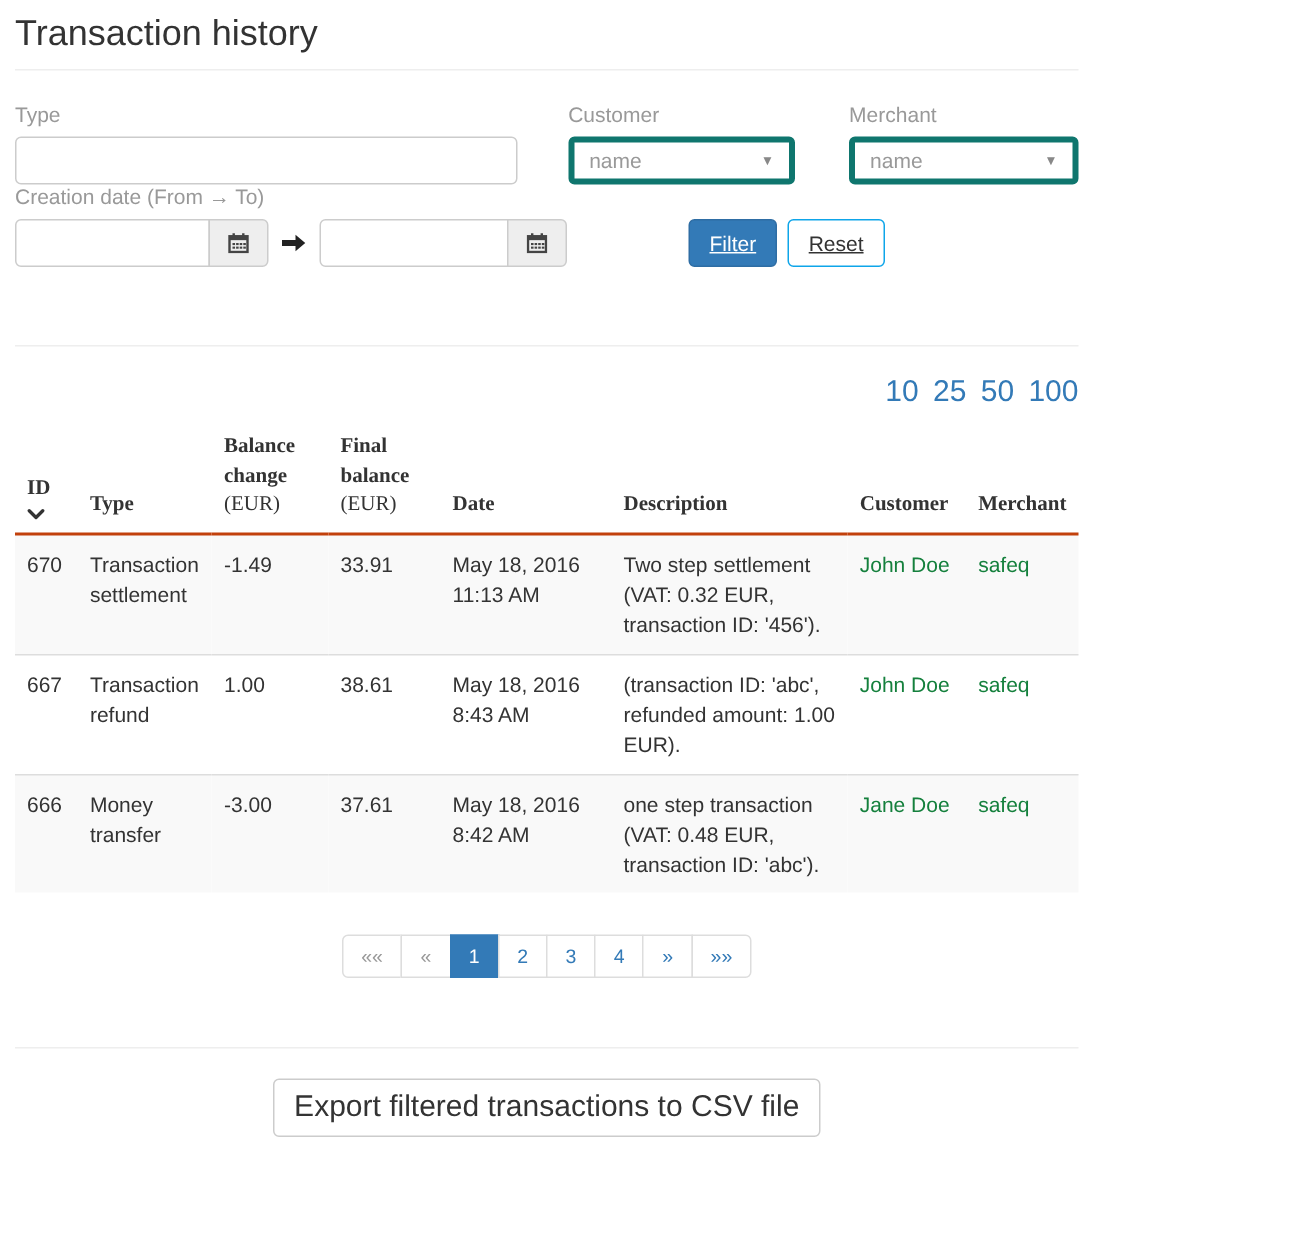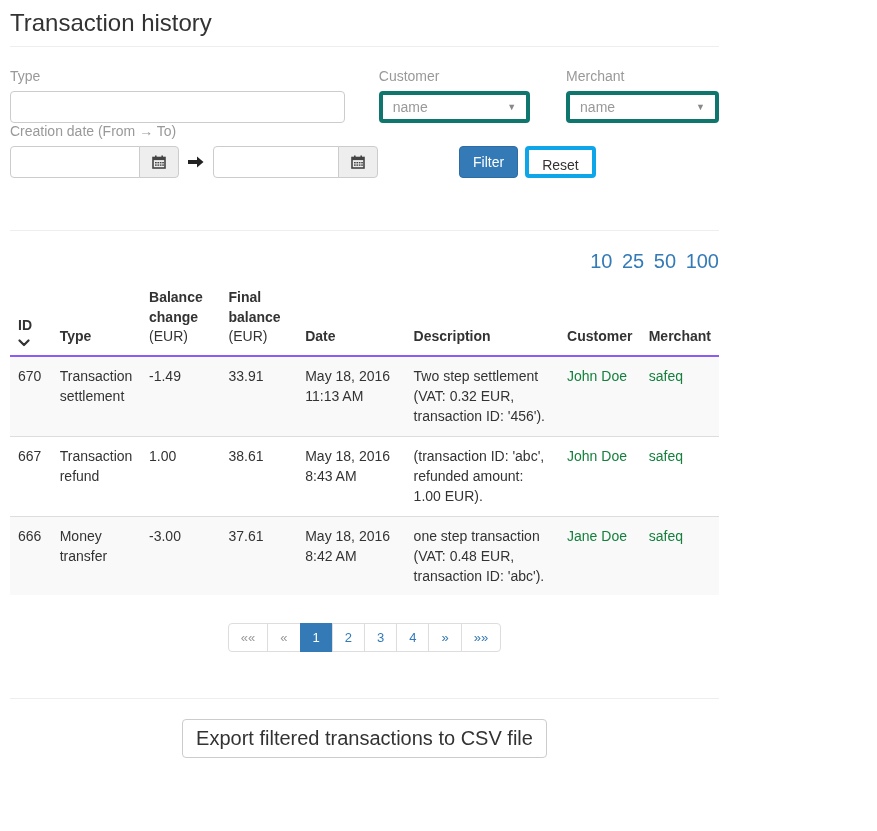--- a/index.html
+++ b/index.html
@@ -45,37 +45,37 @@
   .addon {
     width: 40px; height: 32px; background: #eee; border: 1px solid #ccc;
     margin-left: -1px; border-radius: 0 4px 4px 0;
     display: flex; align-items: center; justify-content: center; cursor: pointer;
   }
   .date-arrow { margin: 0 9px; display: flex; align-items: center; }
 
   .fcol-buttons { align-self: flex-end; margin-left: 10px; display: flex; }
   .btn {
     font-family: inherit; font-size: 14px; border-radius: 4px;
-    padding: 6px 13px; height: 32px; cursor: pointer; line-height: 1.3;
+    padding: 6px 13px; height: 32px; cursor: pointer; line-height: 1.3; text-decoration: underline;
   }
   .btn-primary { background: #337ab7; border: 1px solid #2e6da4; color: #fff; }
-  .btn-default { background: #fff; border: 4px solid #0ea5e9; color: #333; margin-left: 7px; }
+  .btn-default { background: #fff; border: 1px solid #0ea5e9; color: #333; margin-left: 7px; }
 
   
   .divider { border: none; border-top: 1px solid #eee; margin: 52px 0 0 0; }
 
   
   .page-size { text-align: right; margin-top: 19px; font-size: 20px; }
   .page-size a { color: #337ab7; text-decoration: none; margin-left: 4px; }
 
   
   table.tx { width: 100%; border-collapse: collapse; margin-top: 7px; font-size: 14px; }
   table.tx th {
     text-align: left; vertical-align: bottom; padding: 8px;
-    border-bottom: 2px solid #8b5cf6; font-weight: bold; line-height: 1.4;
+    border-bottom: 2px solid #c2410c; font-weight: bold; line-height: 1.4; font-family: Liberation Serif, serif;
   }
   table.tx th .sub { display: block; font-weight: normal; }
   table.tx td {
     padding: 9px 8px; border-top: 1px solid #ddd;
     vertical-align: top; line-height: 1.45;
   }
   tr.striped { background: #f9f9f9; }
   .cell-link { color: #15803d; text-decoration: none; }
   .sort-icon { display: block; margin-top: 3px; }
 

